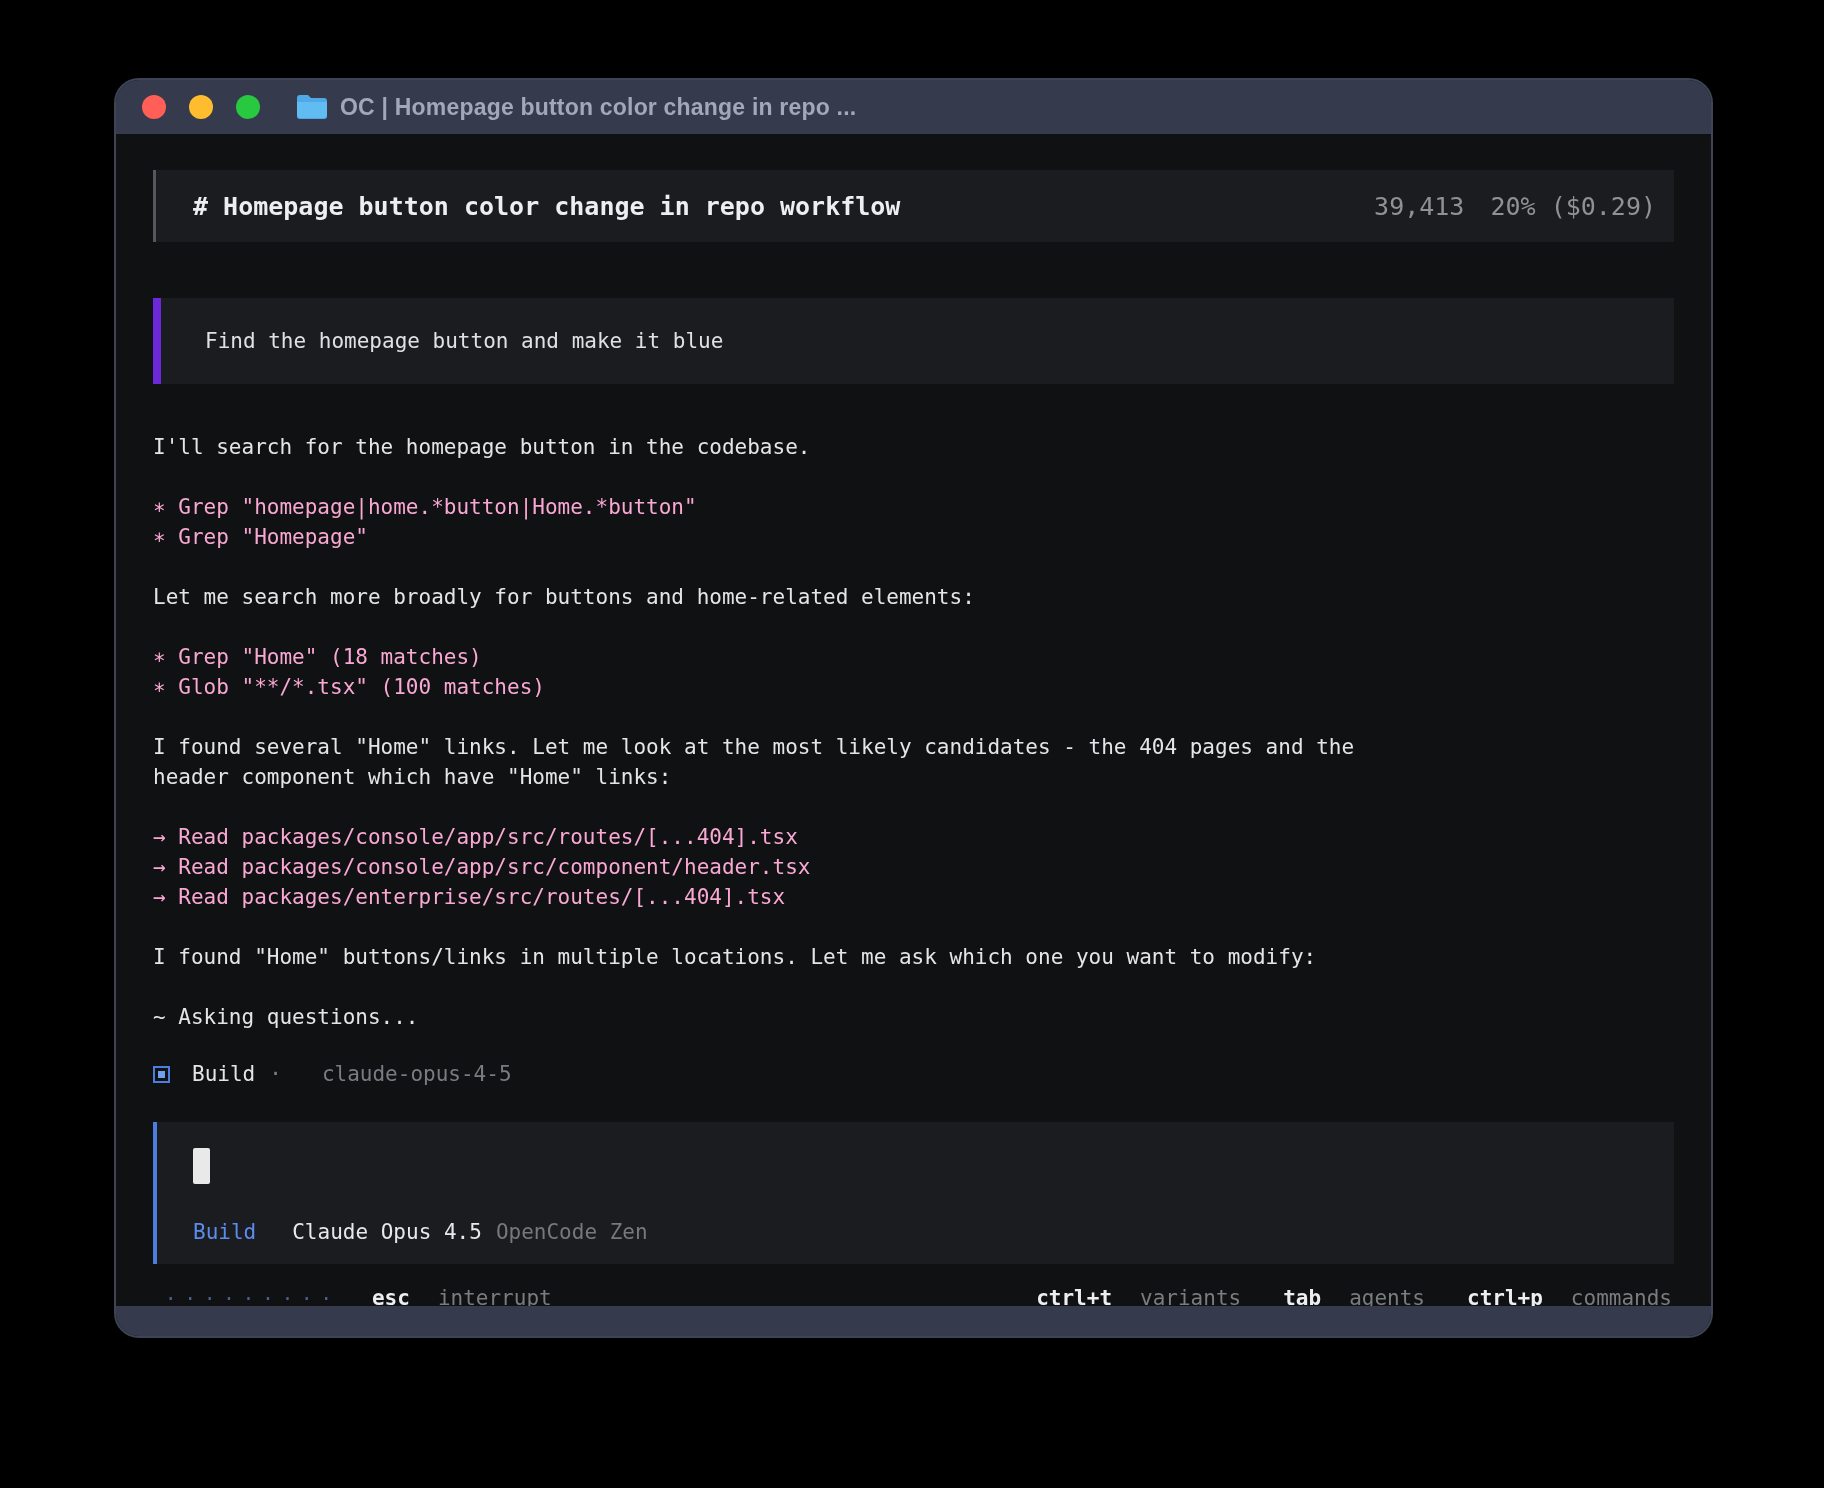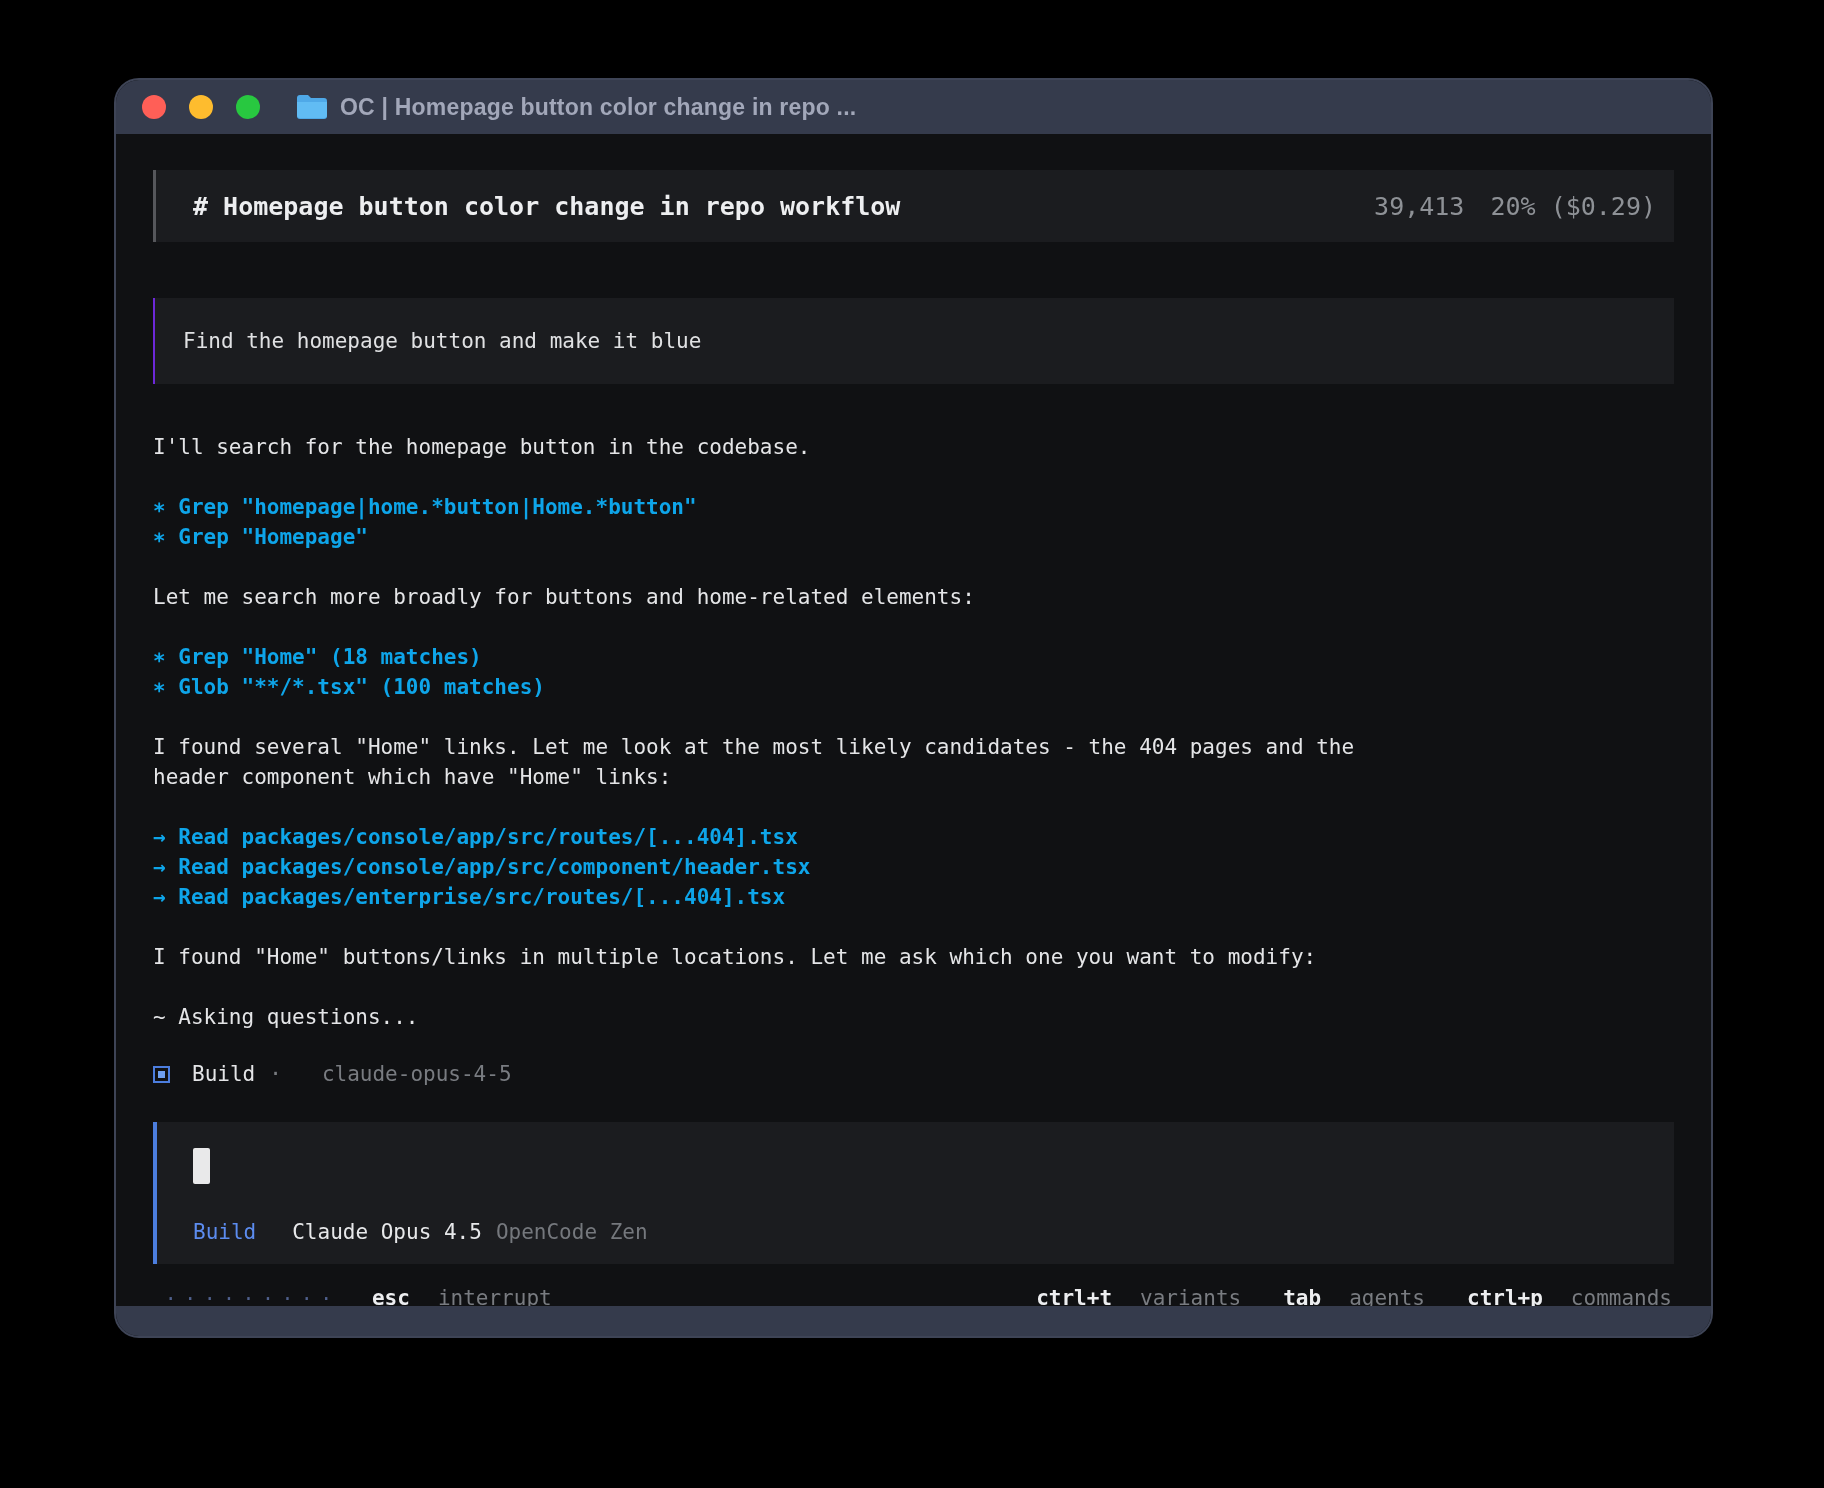--- a/index.html
+++ b/index.html
@@ -46,32 +46,32 @@
     height: 72px;
     display: flex; align-items: center;
     padding: 0 18px 0 37px;
     font-size: 25px;
   }
   .header-block .h-title { font-weight: bold; color: #EDEEF0; }
   .header-block .h-stats { margin-left: auto; color: #8E9196; display: flex; gap: 26px; }
 
   .user-block {
     margin-top: 56px;
-    border-left: 2px solid #6d28d9;
+    border-left: 8px solid #6d28d9;
     height: 86px;
     display: flex; align-items: center;
-    padding-left: 28px;
+    padding-left: 44px;
     font-size: 21px;
     color: #E0E1E3;
   }
 
   .transcript { margin-top: 48px; font-size: 21px; line-height: 30px; }
   .t-group { margin-bottom: 30px; }
   .t-text { color: #E4E5E7; white-space: pre-wrap; }
-  .t-tool { color: #0ea5e9; white-space: pre-wrap; font-weight: bold; }
+  .t-tool { color: #f9a8d4; white-space: pre-wrap; }
 
   .agent-line {
     margin-top: 10px; margin-bottom: 36px;
     display: flex; align-items: center;
     font-size: 21px;
   }
   .agent-sq {
     width: 17px; height: 17px;
     border: 2px solid #4C7EDF;
     display: inline-flex; align-items: center; justify-content: center;

